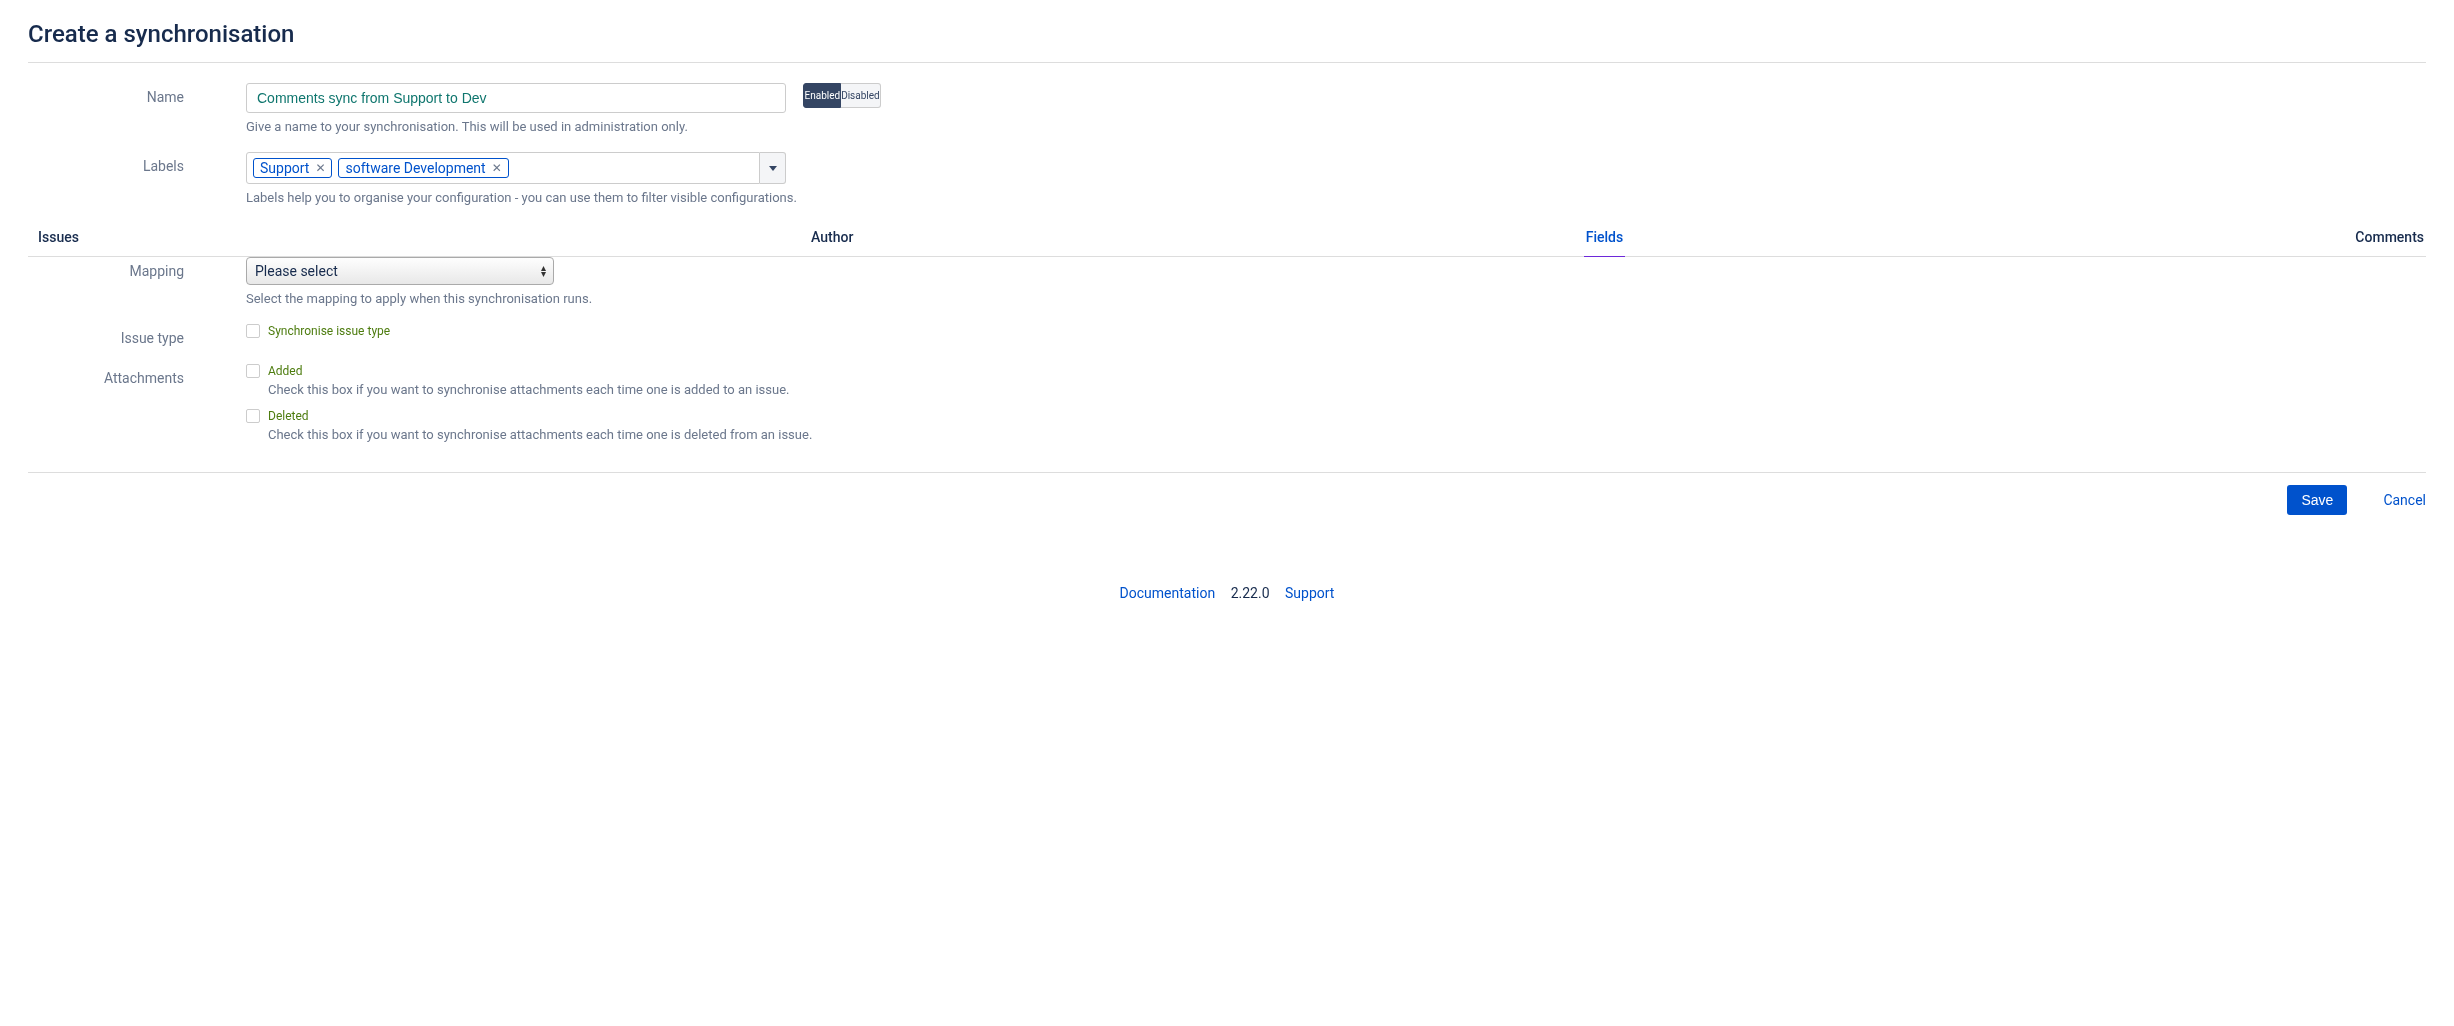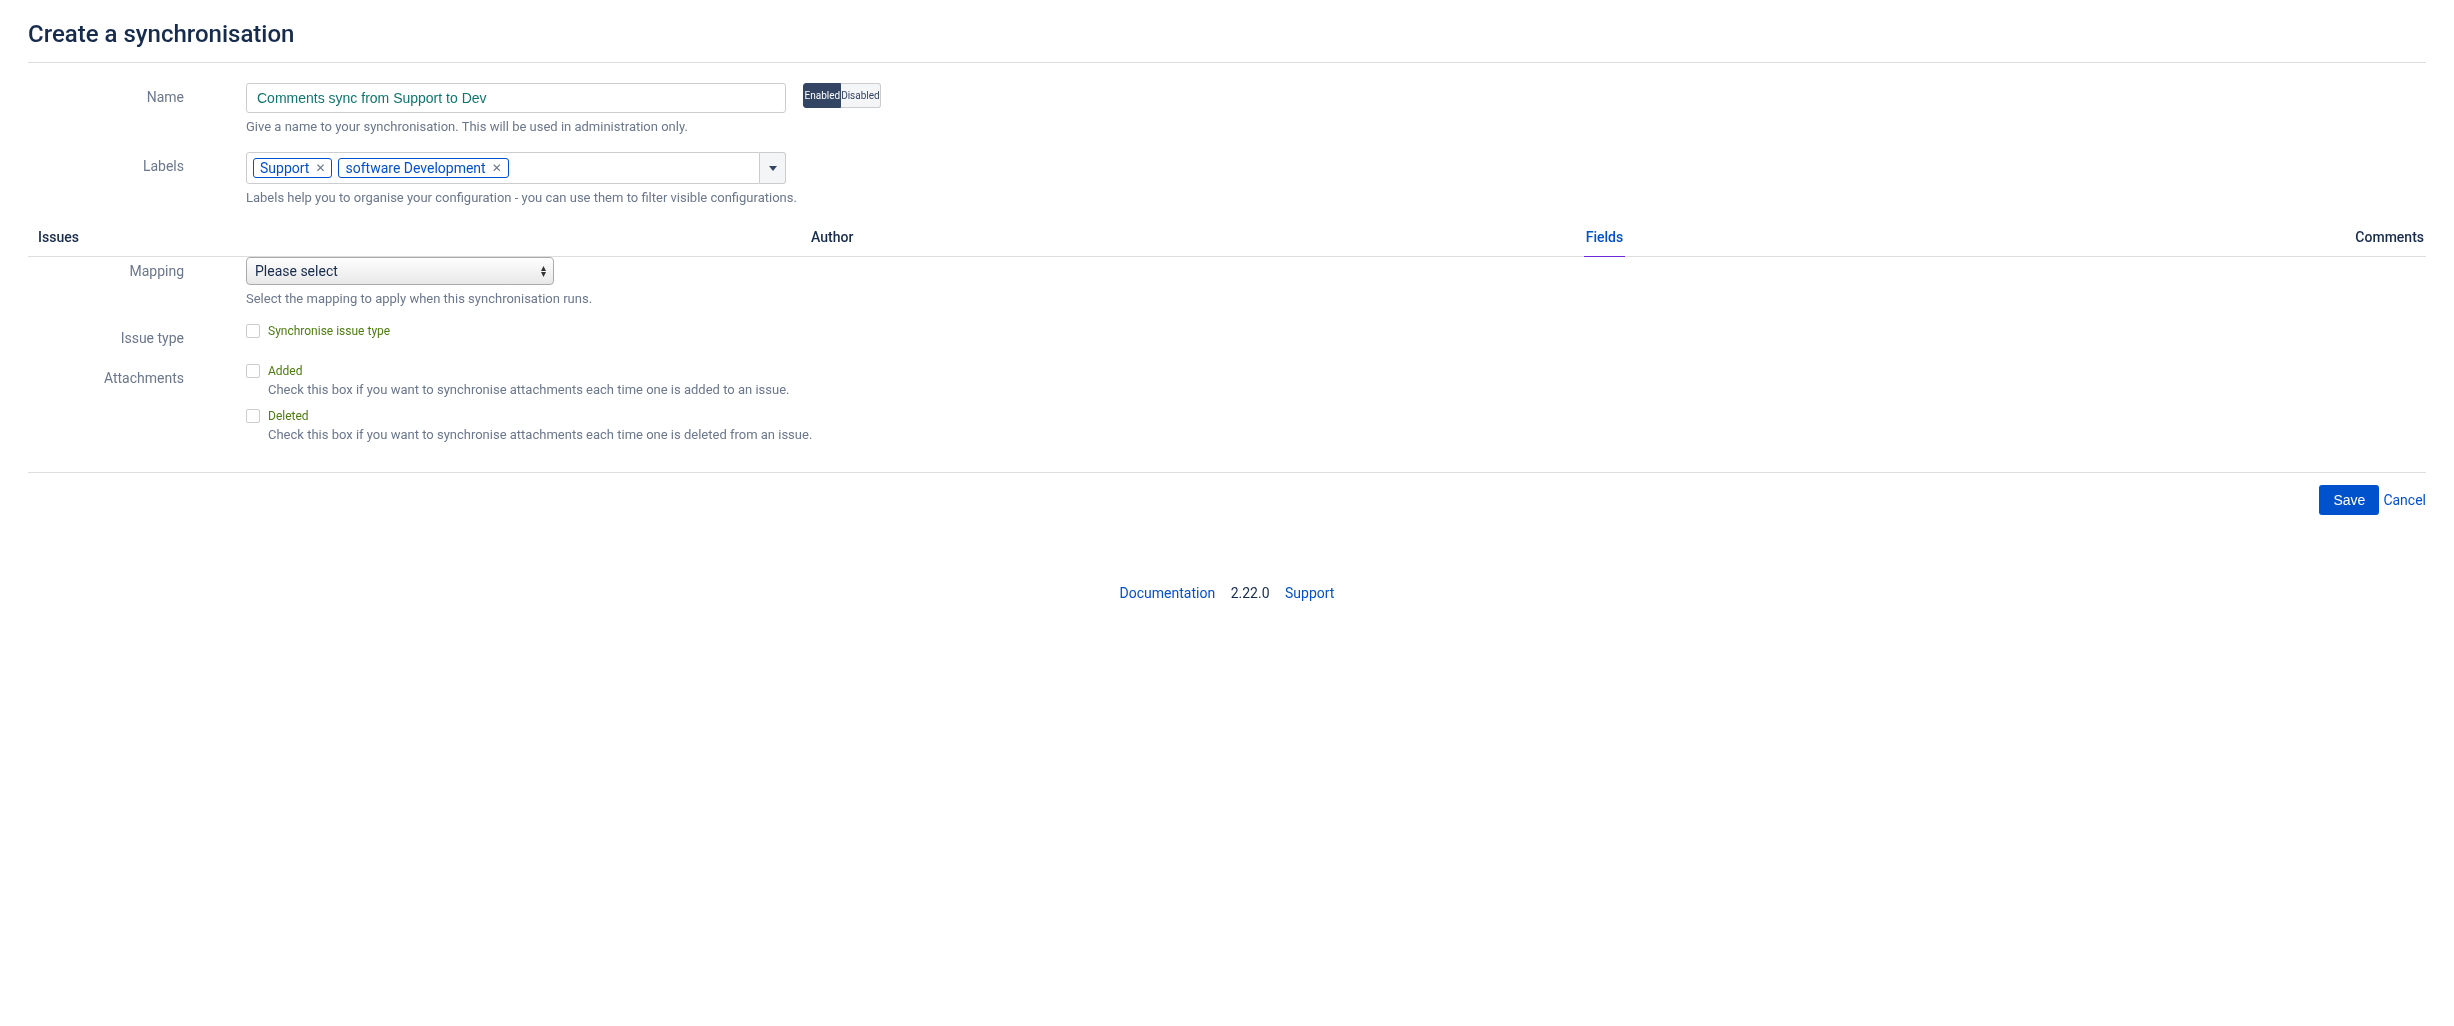--- a/index.html
+++ b/index.html
@@ -185,37 +185,38 @@
   margin-top: 4px;
   margin-left: 22px;
   margin-bottom: 12px;
 }
 .actions-bar {
   border-top: 1px solid #ddd;
   padding-top: 12px;
   display: flex;
   justify-content: flex-end;
   align-items: center;
-  gap: 4px;
+  gap: 16px;
   margin-top: 6px;
 }
 .btn-primary {
   background: #0052CC;
   color: #fff;
   border: none;
   padding: 7px 14px;
   border-radius: 3px;
   font-size: 14px;
   font-weight: 500;
   cursor: pointer;
 }
 .link {
   color: #0052CC;
   cursor: pointer;
   font-size: 14px;
+  margin-left: 20px;
 }
 .footer {
   text-align: center;
   margin-top: 70px;
   font-size: 14px;
 }
 .footer .link { margin: 0 6px; }
 .footer .version { color: #172B4D; margin: 0 6px; }
 </style>
 </head>

